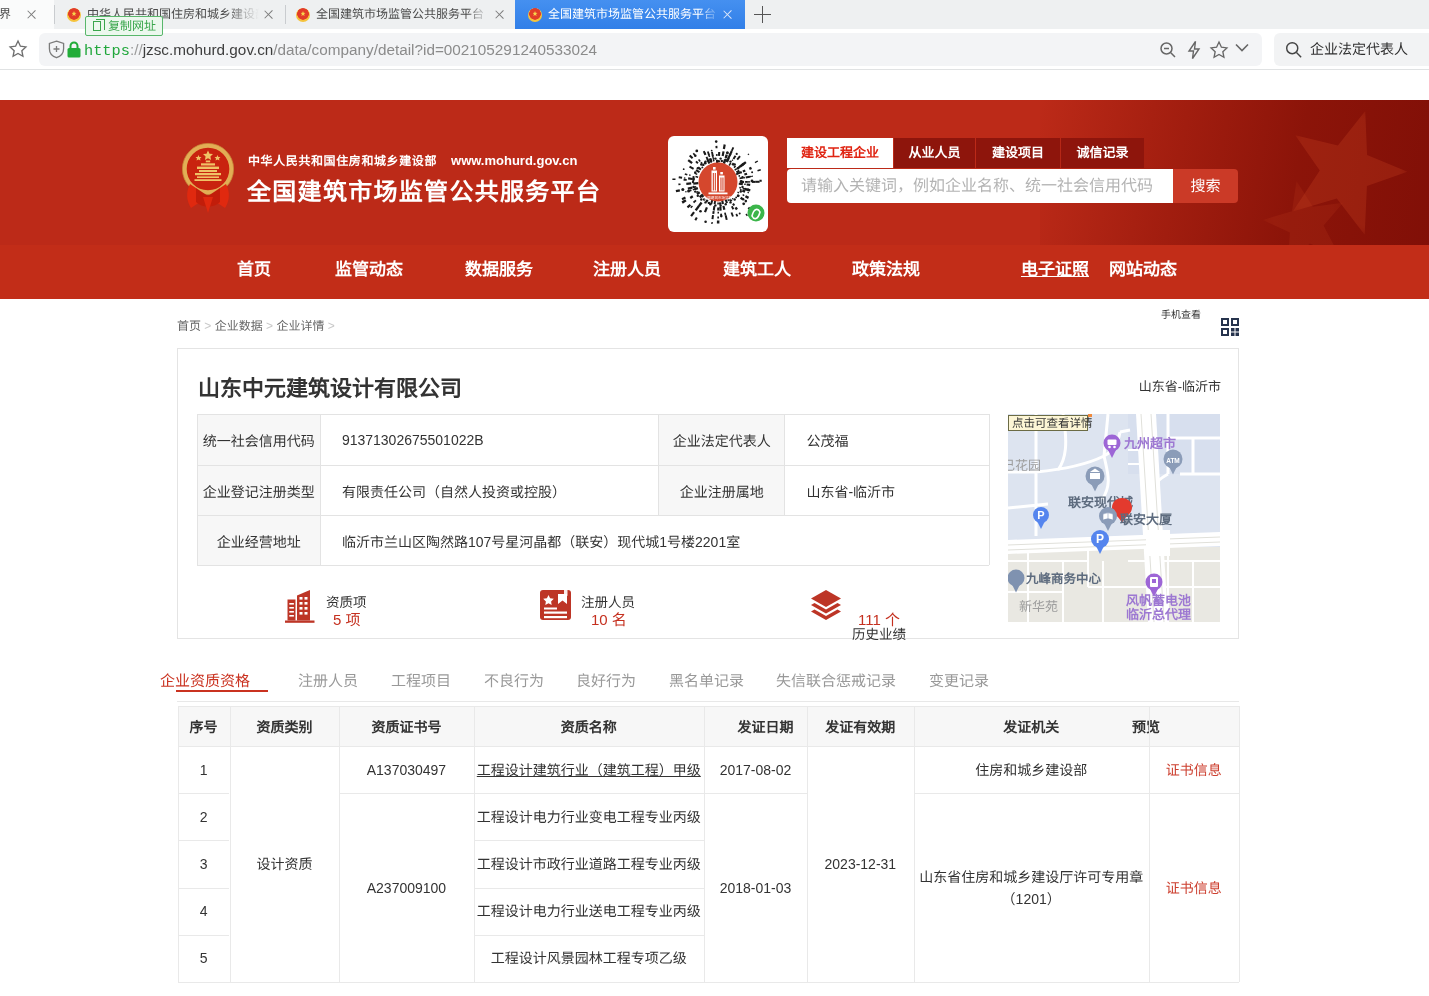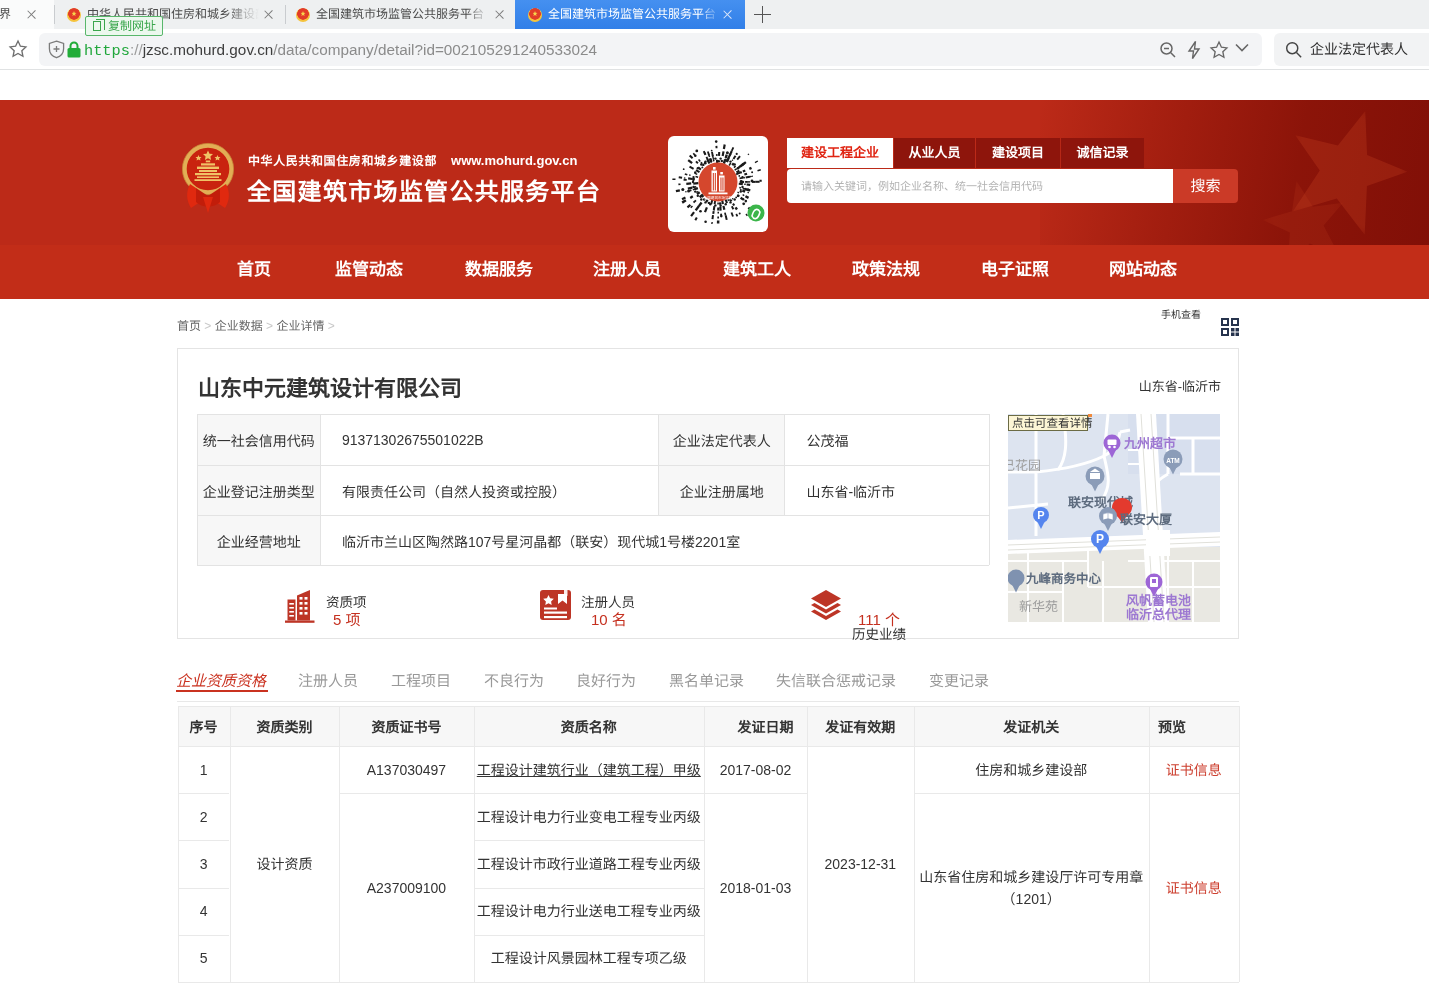--- a/index.html
+++ b/index.html
@@ -38,21 +38,21 @@
   #rednav  { position:absolute; left:0; top:245px; width:1429px; height:54px; background:#c22d18; overflow:hidden; }
   .navitem { position:absolute; top:0; height:54px; line-height:50px; color:#fff; font-weight:700; font-size:17px; transform:translateX(-50%); white-space:nowrap; }
   #sitetitle1 { position:absolute; left:248px; top:51px; font-size:12px; letter-spacing:0.6px; font-weight:700; color:#fff; }
   #sitetitle1 b { font-size:13px; letter-spacing:0; margin-left:14px; }
   #sitetitle2 { position:absolute; left:247px; top:72px; font-size:24px; letter-spacing:1.3px; font-weight:700; color:#fff; }
   #qrbox { position:absolute; left:668px; top:36px; width:100px; height:96px; background:#fff; border-radius:6px; }
   
   .stab { position:absolute; top:38px; height:30px; background:#8e150c; color:#fff; font-weight:700; font-size:13px; text-align:center; line-height:30px; }
   #stab1 { left:787px; width:106px; background:#fff; color:#e02412; }
   #sinput { position:absolute; left:787px; top:69px; width:386px; height:34px; background:#fff; border-radius:4px 0 0 4px; }
-  #sinput span { position:absolute; left:14px; top:0; line-height:34px; font-size:11px; color:#b3b3b3; }
+  #sinput span { position:absolute; left:14px; top:0; line-height:34px; font-size:16px; color:#b3b3b3; }
   #sbtn { position:absolute; left:1173px; top:69px; width:65px; height:34px; background:#cb3a27; border-radius:0 4px 4px 0; color:#fff; font-size:15px; text-align:center; line-height:34px; }
 
   
   .bc { position:absolute; top:316px; font-size:12px; color:#666; }
   .bsep { color:#c8c8c8; }
   #card { position:absolute; left:177px; top:348px; width:1062px; height:291px; border:1px solid #e4e4e4; }
   #ctitle { position:absolute; left:20px; top:21px; font-size:22px; font-weight:700; color:#333; }
   #cregion { position:absolute; right:17px; top:27px; font-size:13px; color:#333; }
   .itline { position:absolute; background:#e3e3e3; }
   .itlabel { position:absolute; background:#f7f7f7; display:flex; align-items:center; justify-content:center; font-size:14px; color:#333; }
@@ -398,21 +398,21 @@
     </div>
   <div id="sbtn">搜索</div>
 </div>
 <div id="rednav">
   <div class="navitem" style="left:254px;">首页</div>
   <div class="navitem" style="left:369px;">监管动态</div>
   <div class="navitem" style="left:499px;">数据服务</div>
   <div class="navitem" style="left:627px;">注册人员</div>
   <div class="navitem" style="left:757px;">建筑工人</div>
   <div class="navitem" style="left:886px;">政策法规</div>
-  <div class="navitem" style="left:1015px;">电子证照</div>
+  <div class="navitem" style="left:1055px;text-decoration:underline;">电子证照</div>
   <div class="navitem" style="left:1143px;">网站动态</div>
 </div>
 
 <div class="bc" style="left:177px;">首页 <span class="bsep">&gt;</span> 企业数据 <span class="bsep">&gt;</span> 企业详情 <span class="bsep">&gt;</span></div>
 <div class="abs" style="left:1161px;top:306px;font-size:10px;color:#333;">手机查看</div>
 <svg class="abs" style="left:1221px;top:318px;" width="18" height="18" viewBox="0 0 18 18" fill="#26334d">
   <path d="M0 0h8v8H0zm2 2v4h4V2zM10 0h8v8h-8zm2 2v4h4V2zM0 10h8v8H0zm2 2v4h4v-4z"></path>
   <rect x="10" y="10" width="3.5" height="3.5"></rect>
     <rect x="14.5" y="10" width="3.5" height="3.5"></rect>
     <rect x="10" y="14.5" width="3.5" height="3.5"></rect>
@@ -566,41 +566,41 @@
 <text x="118" y="191" font-size="13" fill="#9d78d2" font-weight="600">风帆蓄电池</text>
 <text x="118" y="205" font-size="13" fill="#9d78d2" font-weight="600">临沂总代理</text>
 <text x="11" y="197" font-size="13" fill="#9d9d9d">新华苑</text>
 <text x="-6" y="56" font-size="13" fill="#9d9d9d">己花园</text>
 <rect x="0.5" y="1.5" width="79" height="15" fill="#fdf6d5" stroke="#6b6b45" stroke-width="1"></rect>
 <text x="4" y="13" font-size="11.5" fill="#333">点击可查看详情</text>
 <rect x="80" y="0" width="4" height="3" fill="#f08a3c"></rect>
 </svg>
 </div>
 
-<div class="rtab" id="rtab0" style="left:176px;font-style:italic;">企业资质资格</div>
+<div class="rtab" id="rtab0" style="left:160px;">企业资质资格</div>
 <div class="rtab" style="left:298px;">注册人员</div>
 <div class="rtab" style="left:391px;">工程项目</div>
 <div class="rtab" style="left:484px;">不良行为</div>
 <div class="rtab" style="left:576px;">良好行为</div>
 <div class="rtab" style="left:669px;">黑名单记录</div>
 <div class="rtab" style="left:776px;">失信联合惩戒记录</div>
 <div class="rtab" style="left:929px;">变更记录</div>
 <div id="rtabu"></div>
 <div id="rtabline"></div>
 
 <div id="bigtable">
 <div class="abs" style="left:177.6px;top:706.0px;width:1061.2px;height:40.0px;background:#f7f7f7;"></div>
 <div class="th" style="left:177.6px;top:706.0px;width:51.9px;height:40.0px;background:none;">序号</div>
 <div class="th" style="left:229.5px;top:706.0px;width:109.8px;height:40.0px;background:none;">资质类别</div>
 <div class="th" style="left:339.3px;top:706.0px;width:134.3px;height:40.0px;background:none;">资质证书号</div>
 <div class="th" style="left:473.6px;top:706.0px;width:230.4px;height:40.0px;background:none;">资质名称</div>
 <div class="th" style="left:704.0px;top:706.0px;width:103.0px;height:40.0px;background:none;padding-left:20px;">发证日期</div>
 <div class="th" style="left:807.0px;top:706.0px;width:106.7px;height:40.0px;background:none;">发证有效期</div>
 <div class="th" style="left:913.7px;top:706.0px;width:235.0px;height:40.0px;background:none;">发证机关</div>
-<div class="th" style="left:1127px;top:706.0px;width:90.1px;height:40.0px;background:none;">预览</div>
+<div class="th" style="left:1101px;top:706.0px;width:90.1px;height:40.0px;background:none;">预览</div>
 <div class="tl" style="left:177.6px;top:706.0px;width:1061.2px;height:1px;"></div>
 <div class="tl" style="left:177.6px;top:746.0px;width:1061.2px;height:1px;"></div>
 <div class="tl" style="left:177.6px;top:982.0px;width:1061.2px;height:1px;"></div>
 <div class="tl" style="left:177.6px;top:793.2px;width:51.9px;height:1px;"></div>
 <div class="tl" style="left:177.6px;top:840.4px;width:51.9px;height:1px;"></div>
 <div class="tl" style="left:177.6px;top:887.6px;width:51.9px;height:1px;"></div>
 <div class="tl" style="left:177.6px;top:934.8px;width:51.9px;height:1px;"></div>
 <div class="tl" style="left:339.3px;top:793.2px;width:134.3px;height:1px;"></div>
 <div class="tl" style="left:473.6px;top:793.2px;width:230.4px;height:1px;"></div>
 <div class="tl" style="left:473.6px;top:840.4px;width:230.4px;height:1px;"></div>

